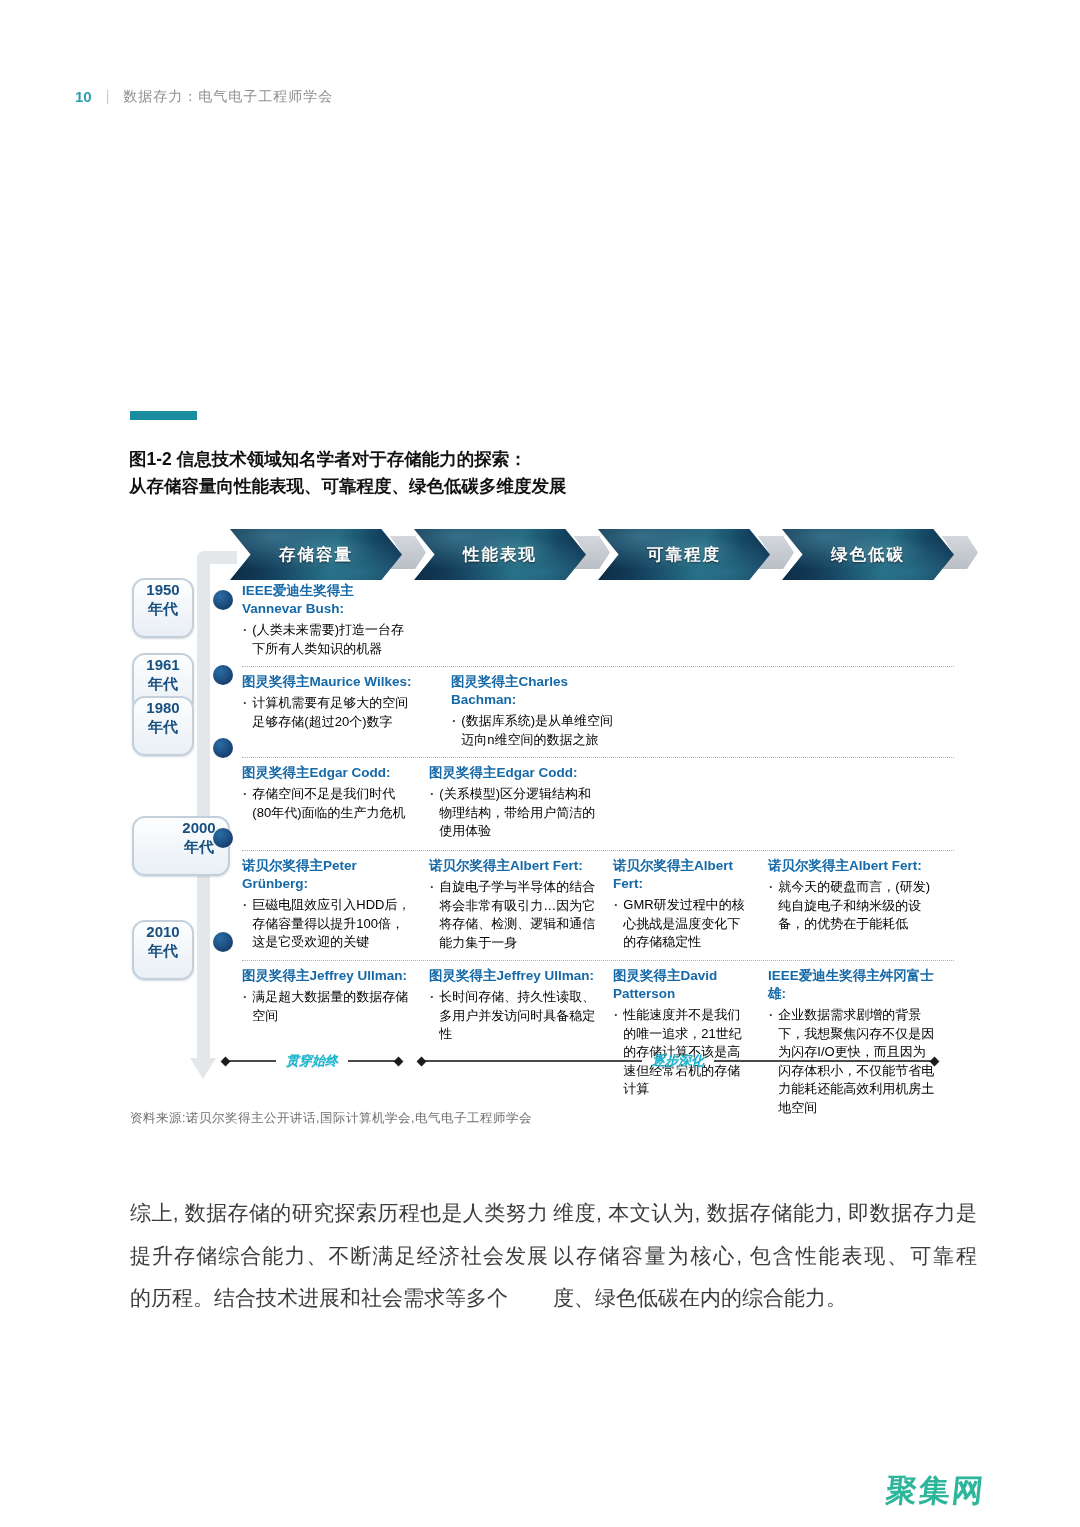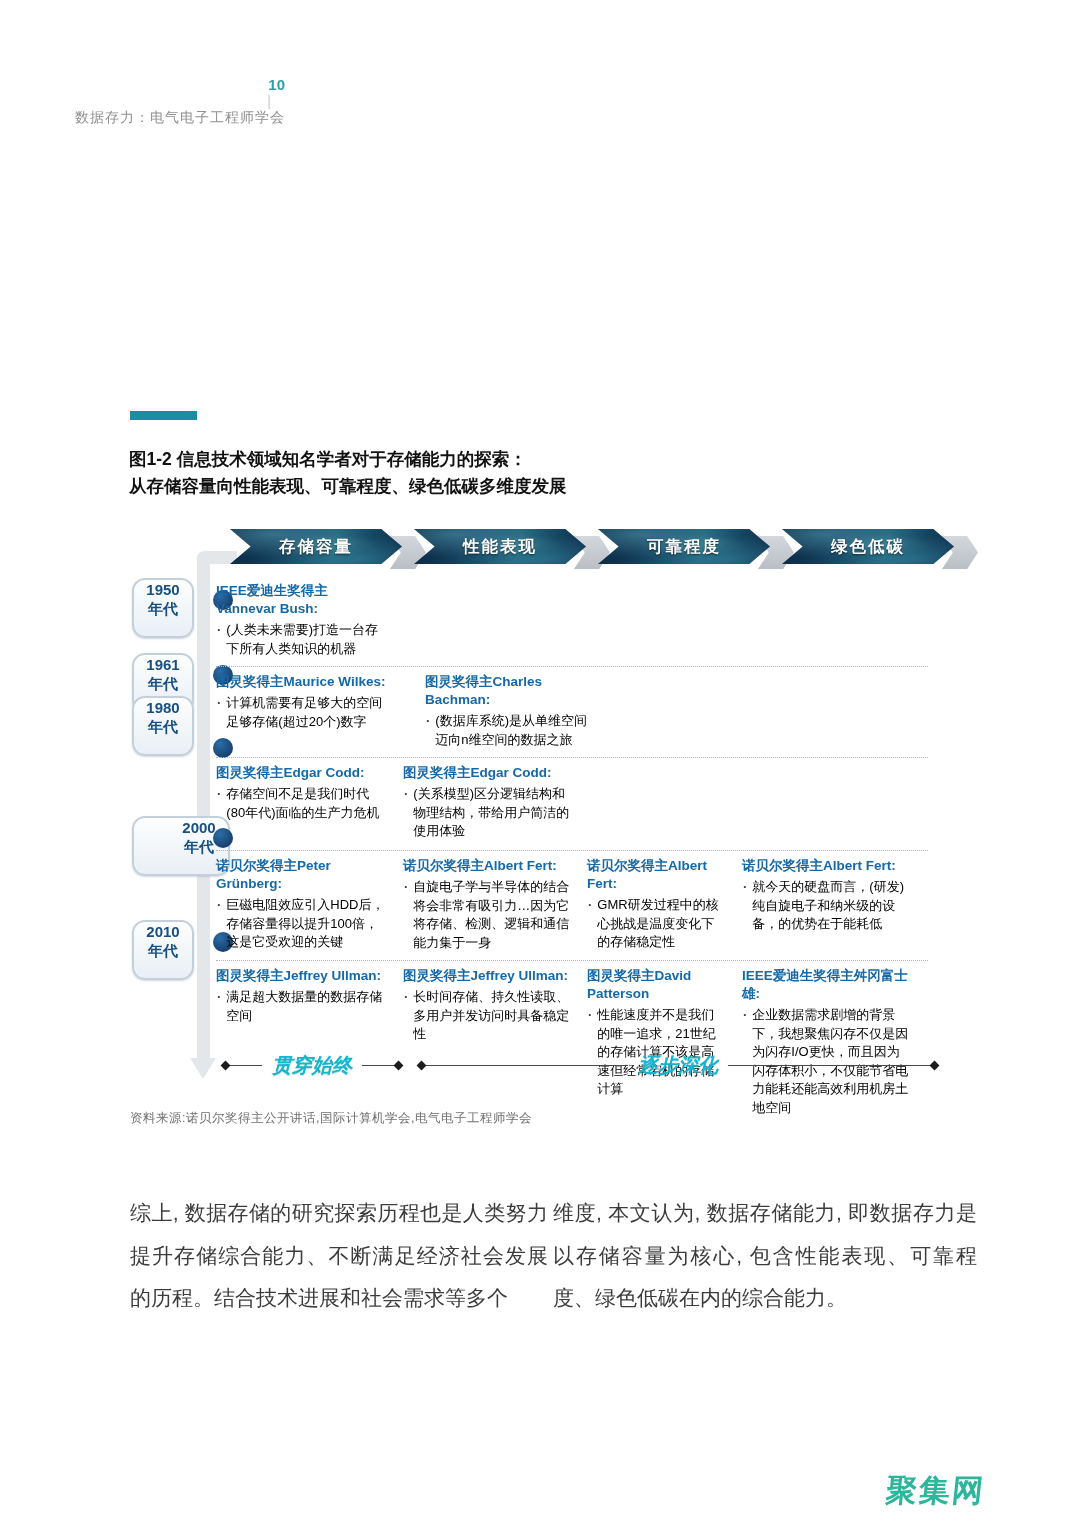--- a/index.html
+++ b/index.html
@@ -1,34 +1,34 @@
 <!DOCTYPE html>
 <html><head>
 <meta charset="utf-8">
 <style>
   html,body{margin:0;padding:0;background:#fff;}
   .page{position:relative;width:1080px;height:1527px;background:#ffffff;overflow:hidden;
         font-family:"Liberation Sans","DejaVu Sans",sans-serif;}
 
   
-  .pg-header{position:absolute;left:75px;top:76px;display:flex;align-items:flex-end;flex-direction:column;}
+  .pg-header{position:absolute;left:75px;top:88px;display:flex;align-items:flex-start;}
   .pg-num{color:#2a9fae;font-weight:bold;font-size:15px;}
   .pg-sep{color:#c9c9c9;font-size:14px;margin:0 14px;}
   .pg-title{color:#909090;font-size:14px;letter-spacing:1px;}
 
   
   .accent-bar{position:absolute;left:130px;top:411px;width:67px;height:9px;background:#1b8da0;}
   .fig-title{position:absolute;left:129px;top:446px;font-size:17.5px;font-weight:bold;color:#121212;line-height:27px;}
 
   
   .rail-corner{position:absolute;left:197px;top:551px;width:40px;height:13px;background:#e4e7ea;border-top-left-radius:7px;}
   .rail{position:absolute;left:197px;top:556px;width:13px;height:502px;background:#e4e7ea;}
   .rail-arrow{position:absolute;left:190px;top:1058px;width:0;height:0;
       border-left:13px solid transparent;border-right:13px solid transparent;border-top:21px solid #e4e7ea;}
-  .chev{position:absolute;top:529px;height:35px;width:172px;z-index:2;
+  .chev{position:absolute;top:529px;height:51px;width:172px;z-index:2;
       clip-path:polygon(0% 0%,88% 0%,100% 50%,88% 100%,0% 100%,12% 50%);
       display:flex;align-items:center;justify-content:center;
       background:
         radial-gradient(ellipse at 25% 15%, rgba(110,190,210,.40), transparent 55%),
         radial-gradient(ellipse at 75% 85%, rgba(70,160,185,.38), transparent 55%),
         radial-gradient(ellipse at 55% 45%, rgba(160,220,235,.18), transparent 40%),
         linear-gradient(100deg,#0c2a45 0%,#14425f 35%,#1d6076 60%,#0d2f4e 100%);
       color:#fff;font-weight:bold;font-size:16.5px;letter-spacing:2px;
       text-shadow:0 1px 2px rgba(0,0,0,.6);}
   .chev.c1{left:230px;} .chev.c2{left:414px;} .chev.c3{left:598px;} .chev.c4{left:782px;}
@@ -41,38 +41,38 @@
   .era{position:absolute;left:132px;width:58px;height:56px;border:2px solid #c3d0db;border-radius:13px;
       background:linear-gradient(180deg,#fdfefe,#e9eff5);box-shadow:0 1px 2px rgba(120,140,160,.35);
       display:flex;flex-direction:column;align-items:center;
       color:#174f80;font-weight:bold;font-size:15px;line-height:19px;}
   .era.e1{top:578px;} .era.e2{top:653px;} .era.e3{top:696px;} .era.e4{top:816px;padding-left:36px;} .era.e5{top:920px;}
   .dot{position:absolute;left:213px;width:20px;height:20px;border-radius:50%;
       background:radial-gradient(circle at 35% 30%,#2a6da6,#173f6d 75%);}
   .dot.d1{top:590px;} .dot.d2{top:665px;} .dot.d3{top:738px;} .dot.d4{top:828px;} .dot.d5{top:932px;}
 
   
-  .tbody{position:absolute;left:216px;top:576px;width:712px;}
+  .tbody{position:absolute;left:242px;top:576px;width:712px;}
   .t-row{display:grid;grid-template-columns:187px 184px 155px 186px;
       border-bottom:1px dotted #a4b6c8;padding:6px 0 8px;}
   .t-row.last{border-bottom:none;}
   .t-row.r1{min-height:56px;} .t-row.r2{min-height:58px;gap:22px;} .t-row.r3{min-height:78px;}
   .t-row.r4{min-height:91px;} .t-row.r5{min-height:124px;}
   .cell{padding-right:16px;}
   .cell h4{margin:0 0 3px;color:#1569a8;font-size:13.5px;font-weight:bold;line-height:18px;}
   .cell .b{display:flex;font-size:13px;color:#000000;line-height:18.5px;}
   .cell .b::before{content:"·";font-weight:bold;margin:0 5px 0 1px;color:#3f3f3f;}
 
   
   .spans{position:absolute;left:222px;top:1052px;width:716px;display:flex;gap:16px;align-items:center;}
   .span-arrow{display:flex;align-items:center;}
   .span-arrow.s1{width:180px;} .span-arrow.s2{flex:1;text-align:right;}
   .dia{width:7px;height:7px;background:#1c1c1c;transform:rotate(45deg);flex:0 0 auto;}
   .sline{height:1.5px;background:#4a4a4a;flex:1;}
-  .slabel{color:#18b3cc;font-style:italic;font-weight:800;font-size:20px;padding:0 10px;white-space:nowrap;
+  .slabel{color:#18b3cc;font-style:italic;font-weight:800;font-size:13px;padding:0 10px;white-space:nowrap;
       text-shadow:0 1px 0 rgba(20,150,170,.25);}
 
   
   .source{position:absolute;left:130px;top:1110px;font-size:12.5px;color:#6f6f6f;letter-spacing:.5px;}
   .bodycol{position:absolute;top:1192px;font-size:21px;line-height:42.5px;color:#3c3c3c;text-align:justify;}
   .bodycol.bl{left:130px;width:418px;}
   .bodycol.br{left:553px;width:424px;text-align-last:left;}
 
   
   .watermark{position:absolute;left:886px;top:1470px;font-size:31px;font-weight:900;color:#2eb69c;

